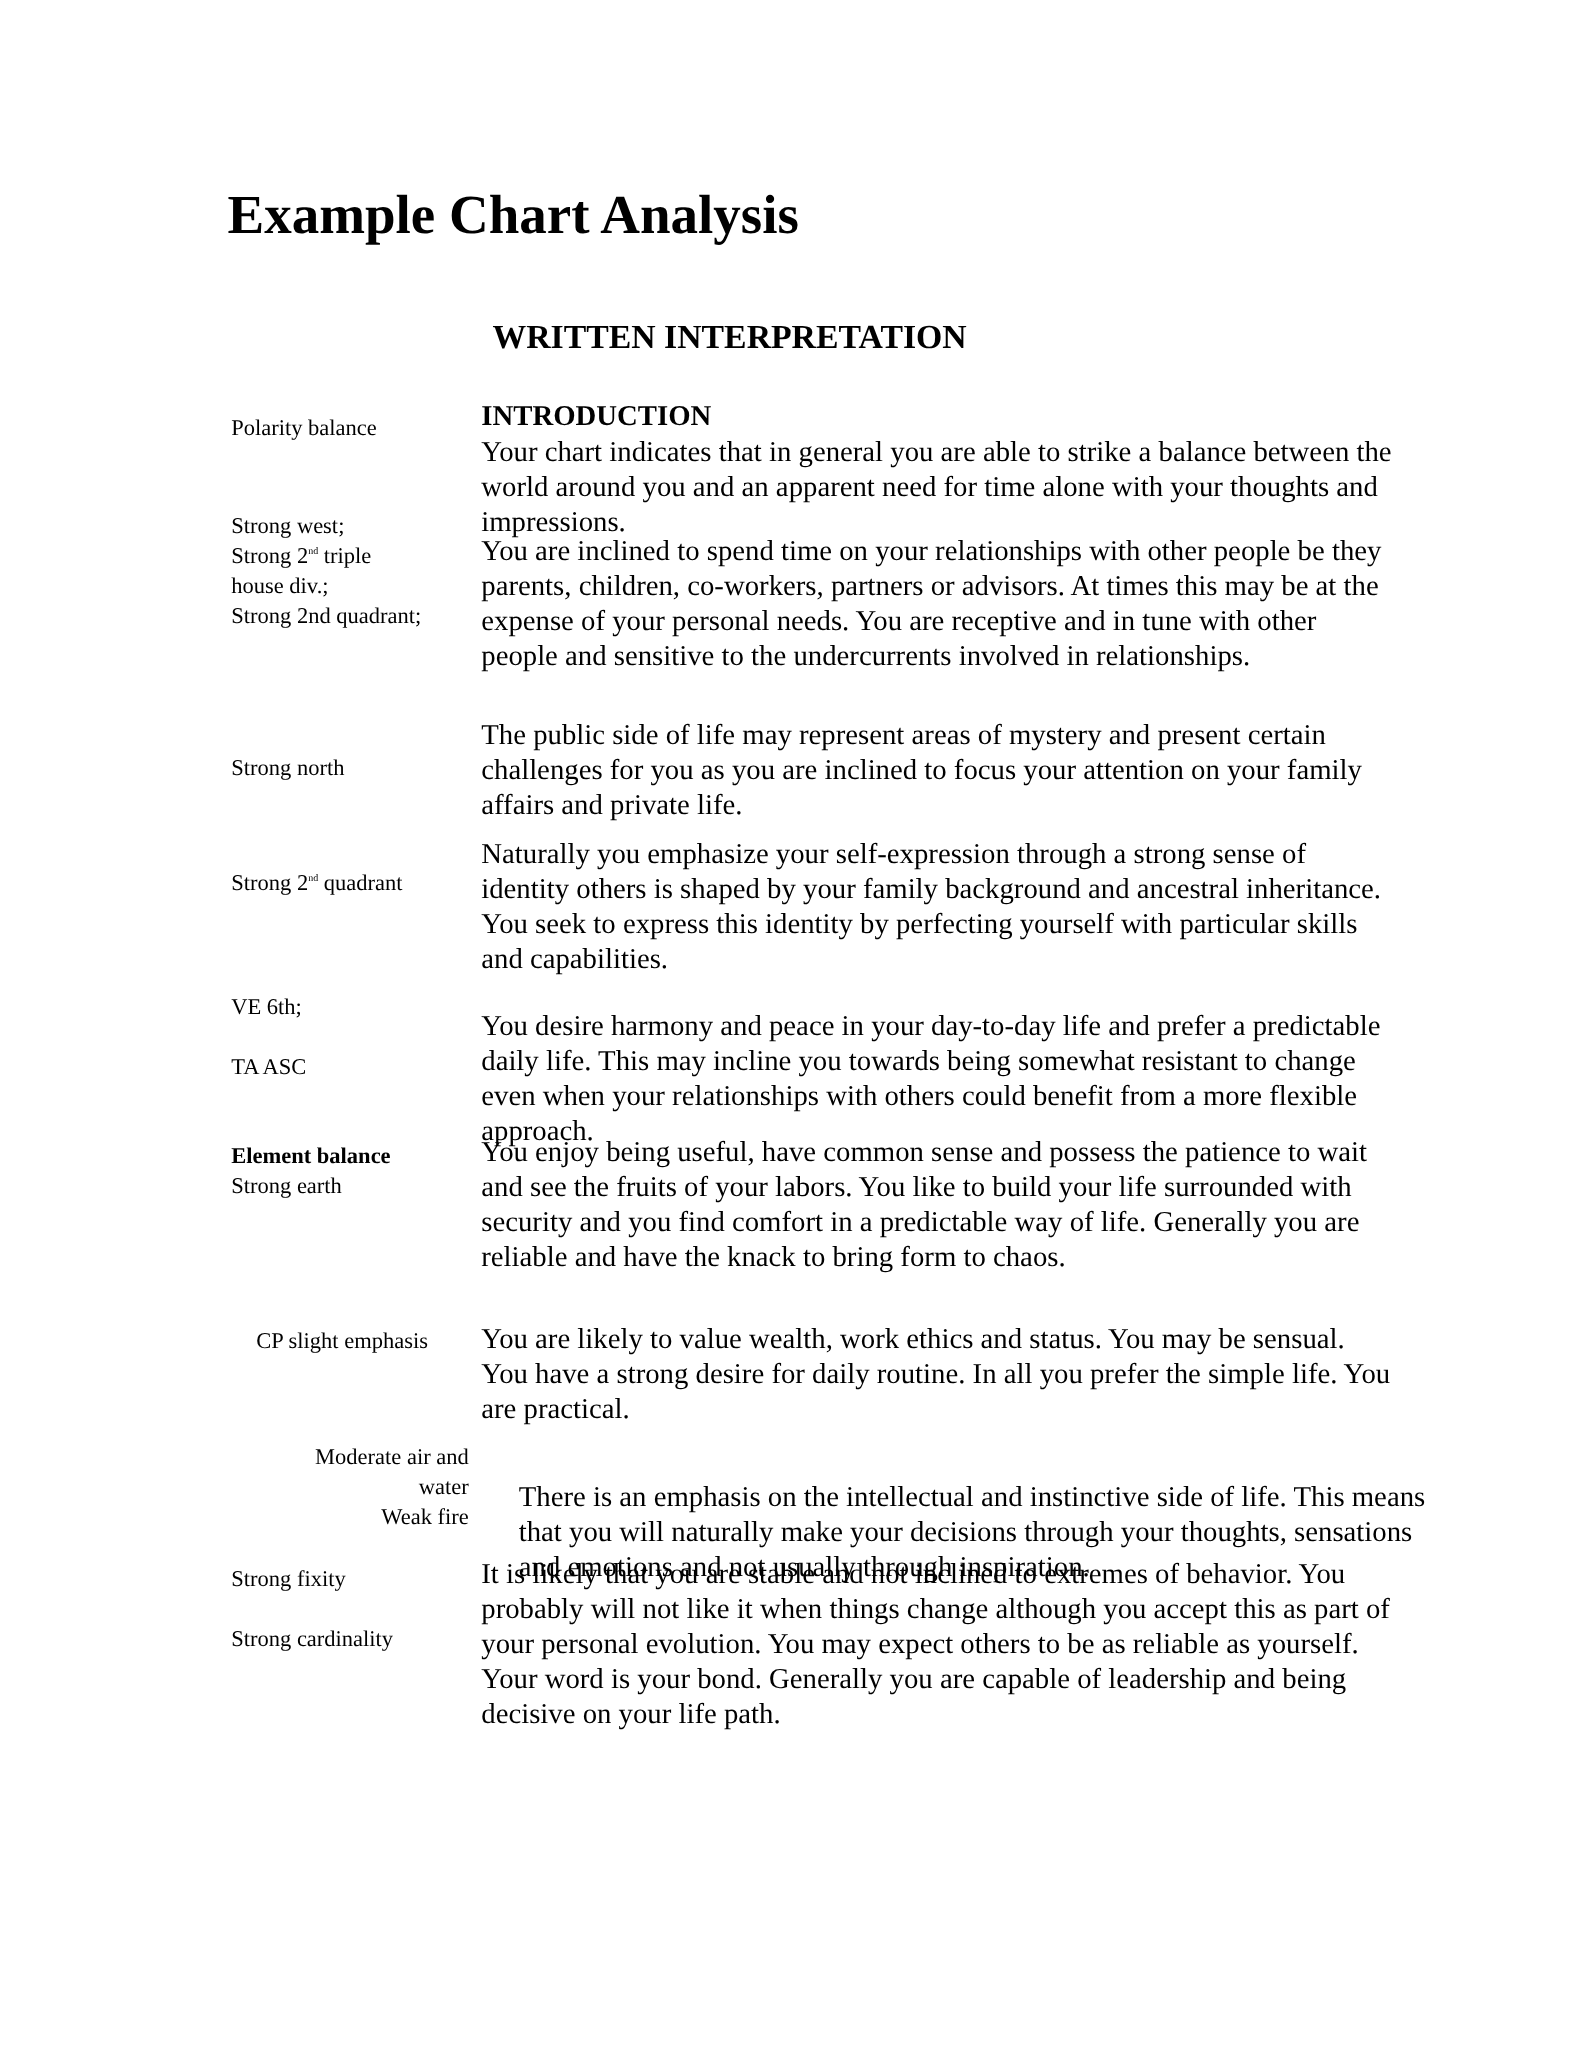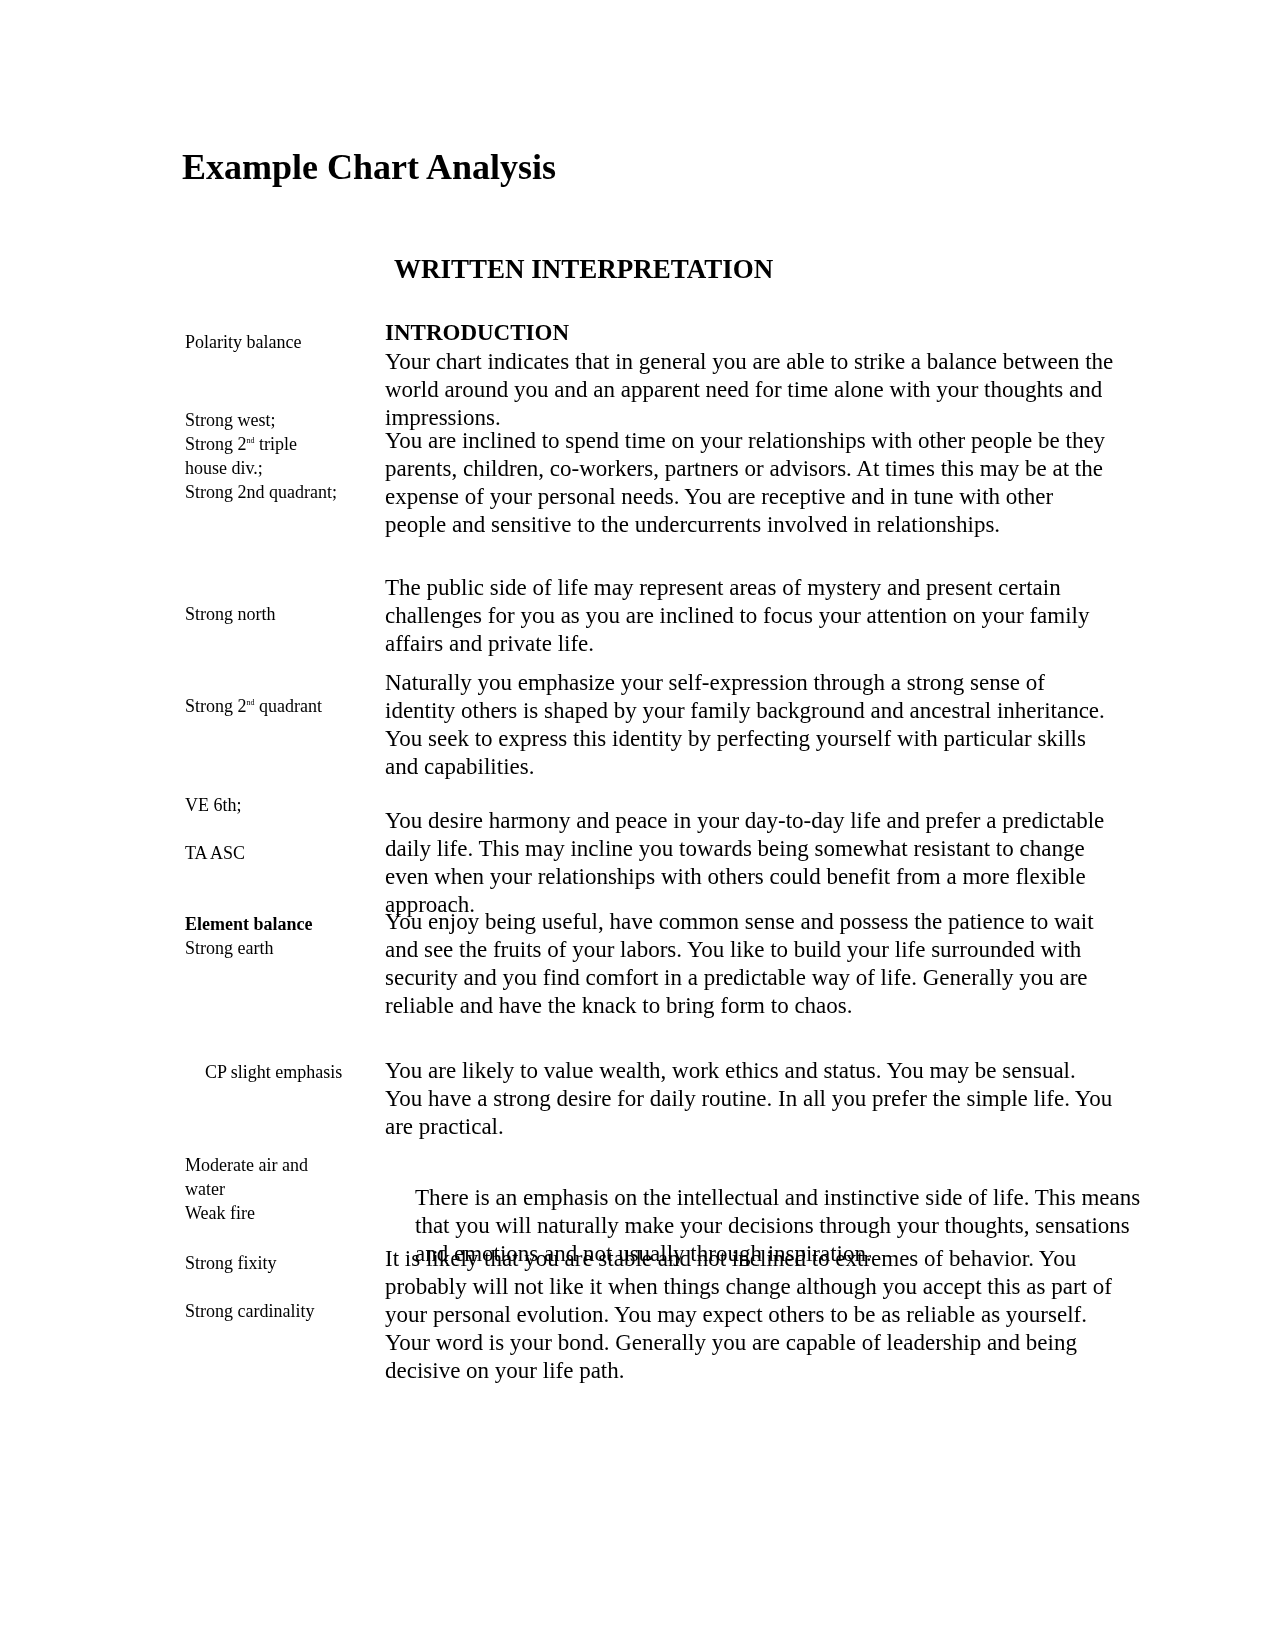--- a/index.html
+++ b/index.html
@@ -1,19 +1,19 @@
 <!DOCTYPE html>
 <html><head>
   <meta charset="utf-8">
   <style>
     html, body { margin: 0; padding: 0; background: #ffffff; }
     body { width: 1275px; height: 1650px; position: relative; overflow: hidden; color: #000; }
     .page-title {
       position: absolute; left: 182px; top: 146px;
-      font-family: "Liberation Serif", serif; font-weight: bold; font-size: 36px;
+      font-family: "Liberation Serif", serif; font-weight: bold; font-size: 44px;
       margin: 0; letter-spacing: 0px;
     }
     .section-title {
       position: absolute; left: 394px; top: 254px;
       font-family: "Liberation Serif", serif; font-weight: bold; font-size: 27px;
       margin: 0;
       text-align: center;
     }
     .note {
       position: absolute; left: 185px; width: 190px;
@@ -76,21 +76,21 @@
   <span class="line bold">Element balance</span>
   <span class="line">Strong earth</span>
 </div>
 <p class="body-text" style="top:908px;">You enjoy being useful, have common sense and possess the patience to wait and see the fruits of your labors. You like to build your life surrounded with security and you find comfort in a predictable way of life. Generally you are reliable and have the knack to bring form to chaos.</p>
 
 <div class="note" style="top:1060px;margin-left:20px;">
   <span class="line">CP slight emphasis</span>
 </div>
 <p class="body-text" style="top:1057px;">You are likely to value wealth, work ethics and status. You may be sensual. You have a strong desire for daily routine. In all you prefer the simple life. You are practical.</p>
 
-<div class="note" style="top:1153px;">
+<div class="note" style="top:1153px;text-align:right;">
   <span class="line">Moderate air and</span>
   <span class="line">water</span>
   <span class="line">Weak fire</span>
 </div>
 <p class="body-text" style="top:1184px;margin-left:30px;">There is an emphasis on the intellectual and instinctive side of life. This means that you will naturally make your decisions through your thoughts, sensations and emotions and not usually through inspiration.</p>
 
 <div class="note" style="top:1251px;">
   <span class="line">Strong fixity</span>
   <span class="spacer"></span>
   <span class="line">Strong cardinality</span>

